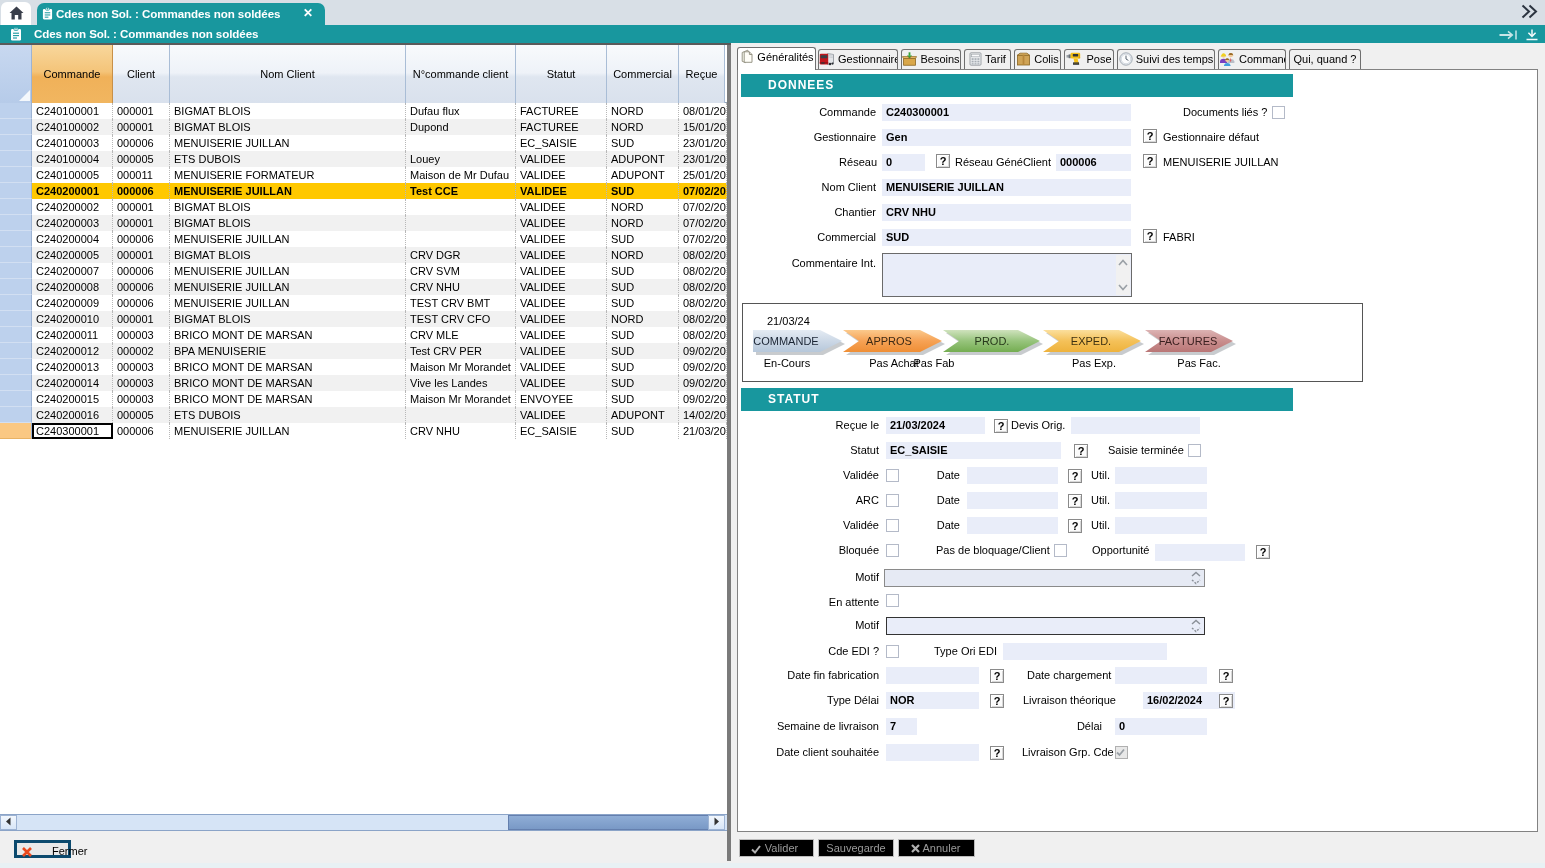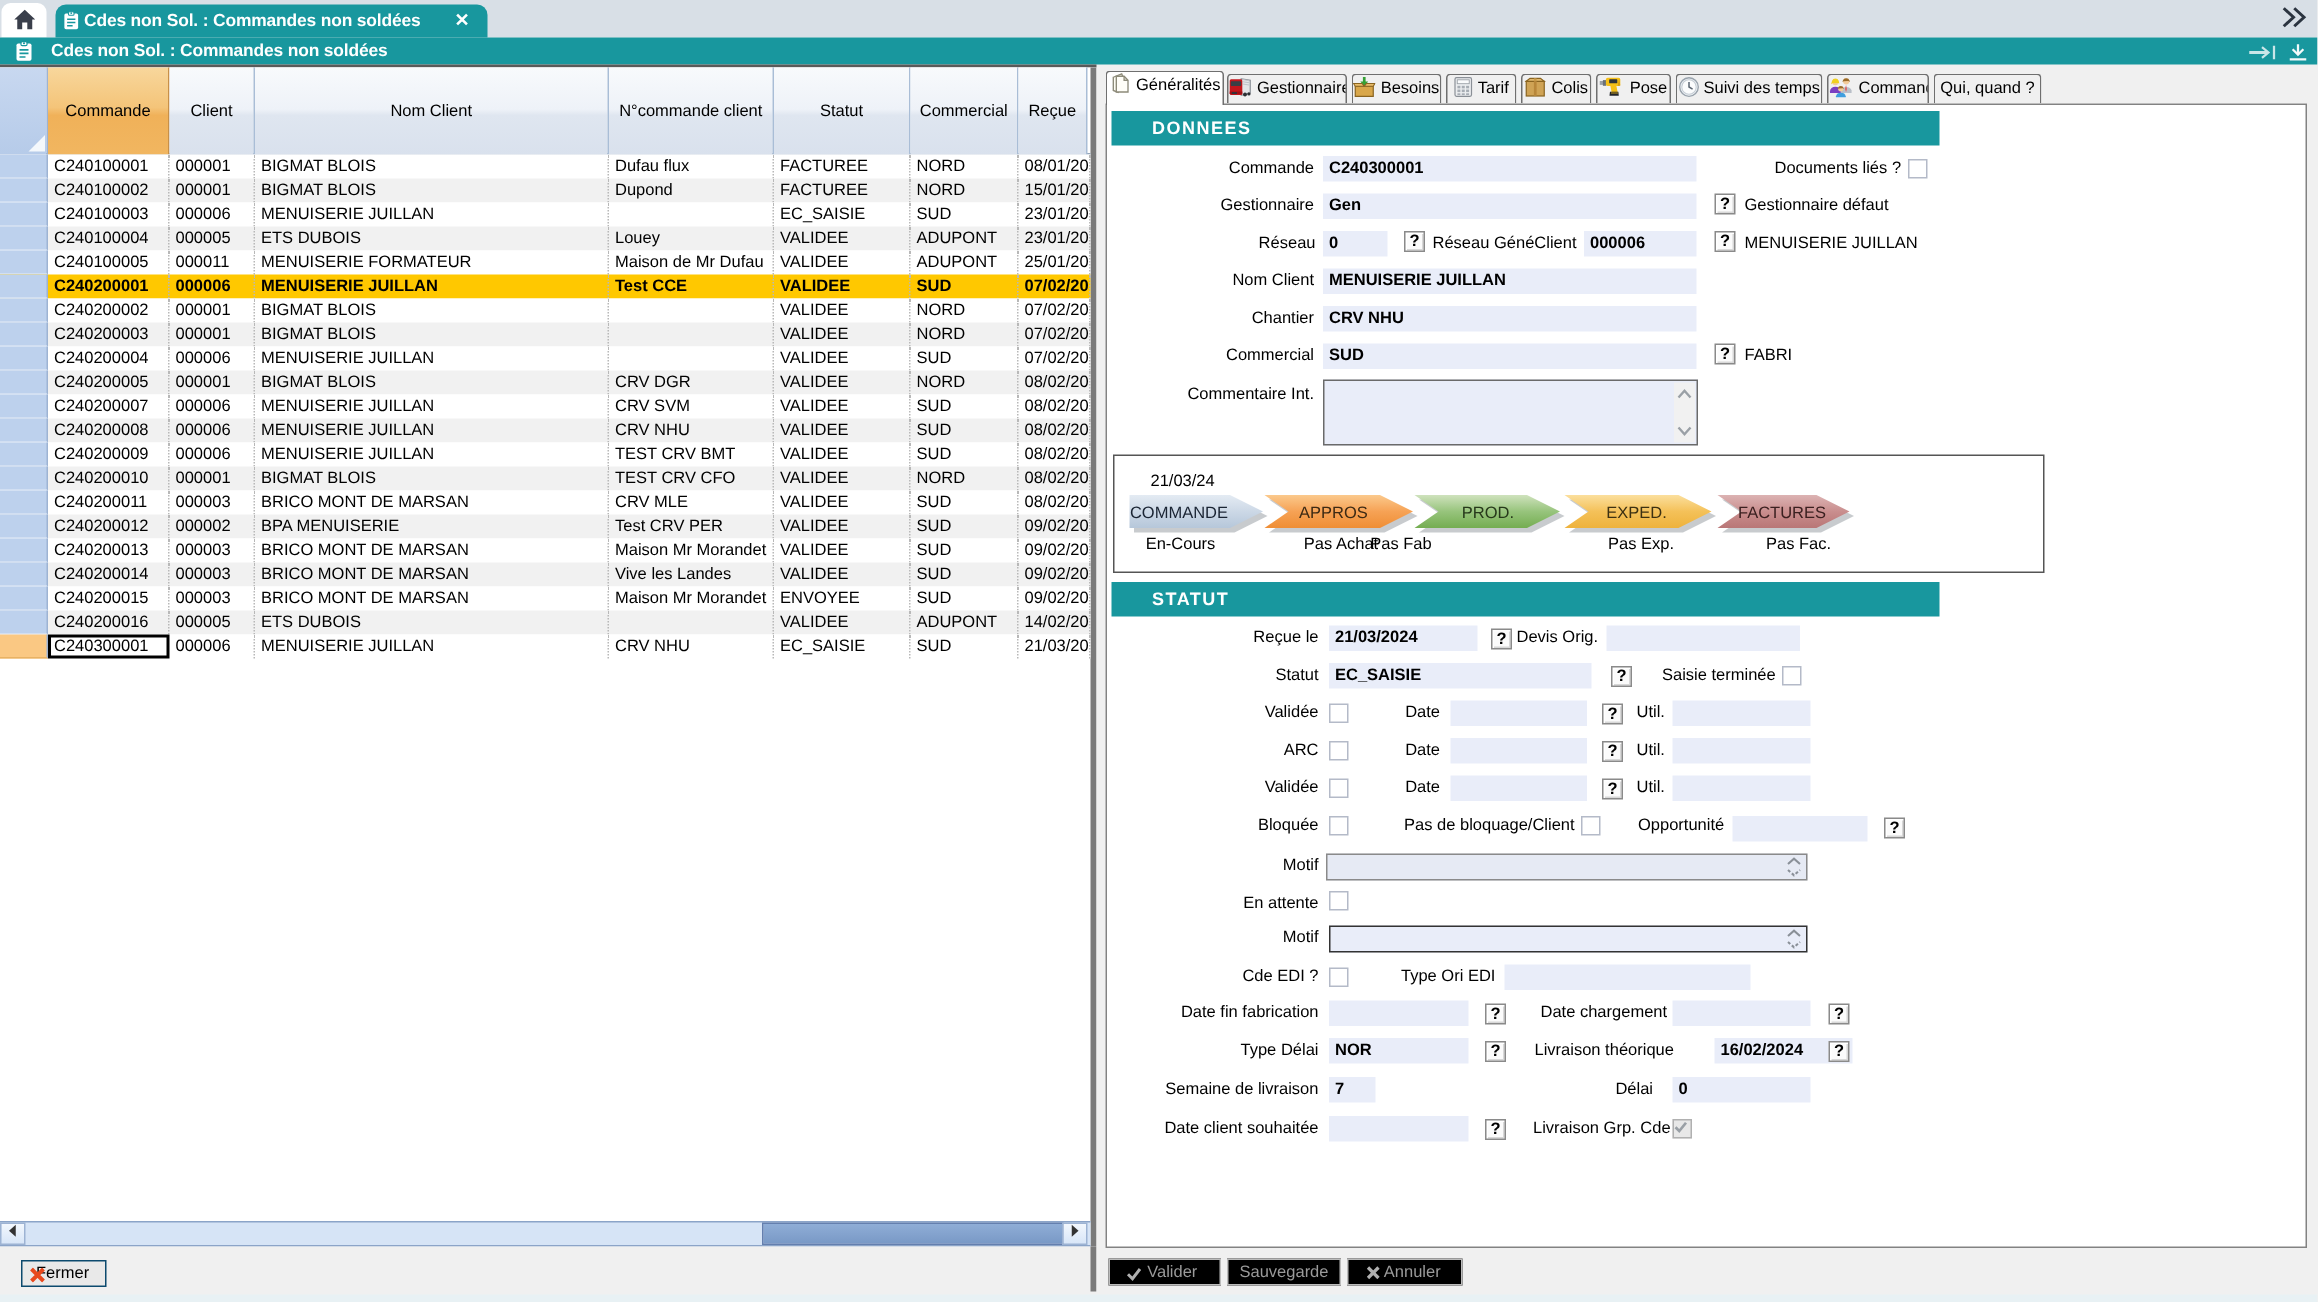--- a/index.html
+++ b/index.html
@@ -28,21 +28,21 @@
 .tr.alt { background:#f1f1f1; }
 .tr.gold { background:#ffc800; font-weight:bold; }
 .tr .gut { position:absolute; left:0; top:0; width:32px; height:16px; background:#bdd1ed; border-right:1px solid #9db3d3; border-bottom:1px solid #d2dff2; }
 .tr .gutsel { background:#fac883; border-bottom:1px solid #e8b264; }
 .td { position:absolute; top:0; height:16px; line-height:16px; padding-left:4px; overflow:hidden; white-space:nowrap; border-right:1px dotted #b8b8b8; }
 .td.selcell { border:2px solid #000; line-height:12px; padding-left:2px; background:#fff; }
 
 #hscroll { position:absolute; left:0; top:769px; width:727px; height:17px; background:#d6e4f6; border-top:1px solid #8ba4c8; border-bottom:1px solid #8ba4c8; }
 #hscroll .btn { position:absolute; top:0; width:17px; height:15px; background:linear-gradient(#f2f7fd,#d8e6f8); border:1px solid #9db3d3; text-align:center; }
 #hscroll .thumb { position:absolute; left:508px; top:0; width:201px; height:15px; background:linear-gradient(#8fadd6,#7999c6); border:1px solid #647fae; }
-#fermer { position:absolute; left:14px; top:840px; width:57px; height:18px; background:#e9e9e9; border:1px solid #0c4a6e; line-height:16px; padding-left:9px; }
+#fermer { position:absolute; left:14px; top:840px; width:57px; height:18px; background:#e9e9e9; border:3px solid #0c4a6e; line-height:16px; padding-left:35px; }
 
 #rpane { position:absolute; left:731px; top:45px; width:814px; height:818px; background:#f0f0f0; }
 .rtab { position:absolute; top:49px; height:20px; background:#f0f0f0; border:1px solid #6f6f6f; border-bottom:none; border-radius:3px 3px 0 0; line-height:19px; text-align:center; white-space:nowrap; overflow:hidden; }
 .rtab.active { top:47px; height:23px; background:#fff; z-index:5; }
 .rtab .ticn { display:inline-block; vertical-align:-3px; margin-right:3px; }
 #wbox { position:absolute; left:737px; top:69px; width:801px; height:763px; background:#fff; border:1px solid #828282; }
 .tealbar { position:absolute; left:741px; width:552px; height:23px; background:#18979E; color:#fff; font-weight:bold; font-size:12px; line-height:23px; letter-spacing:1px; padding-left:27px; }
 .lbl { position:absolute; height:17px; line-height:17px; white-space:nowrap; }
 .lr { text-align:right; }
 .inp { position:absolute; background:#e9edf9; line-height:17px; padding-left:4px; white-space:nowrap; overflow:hidden; }

